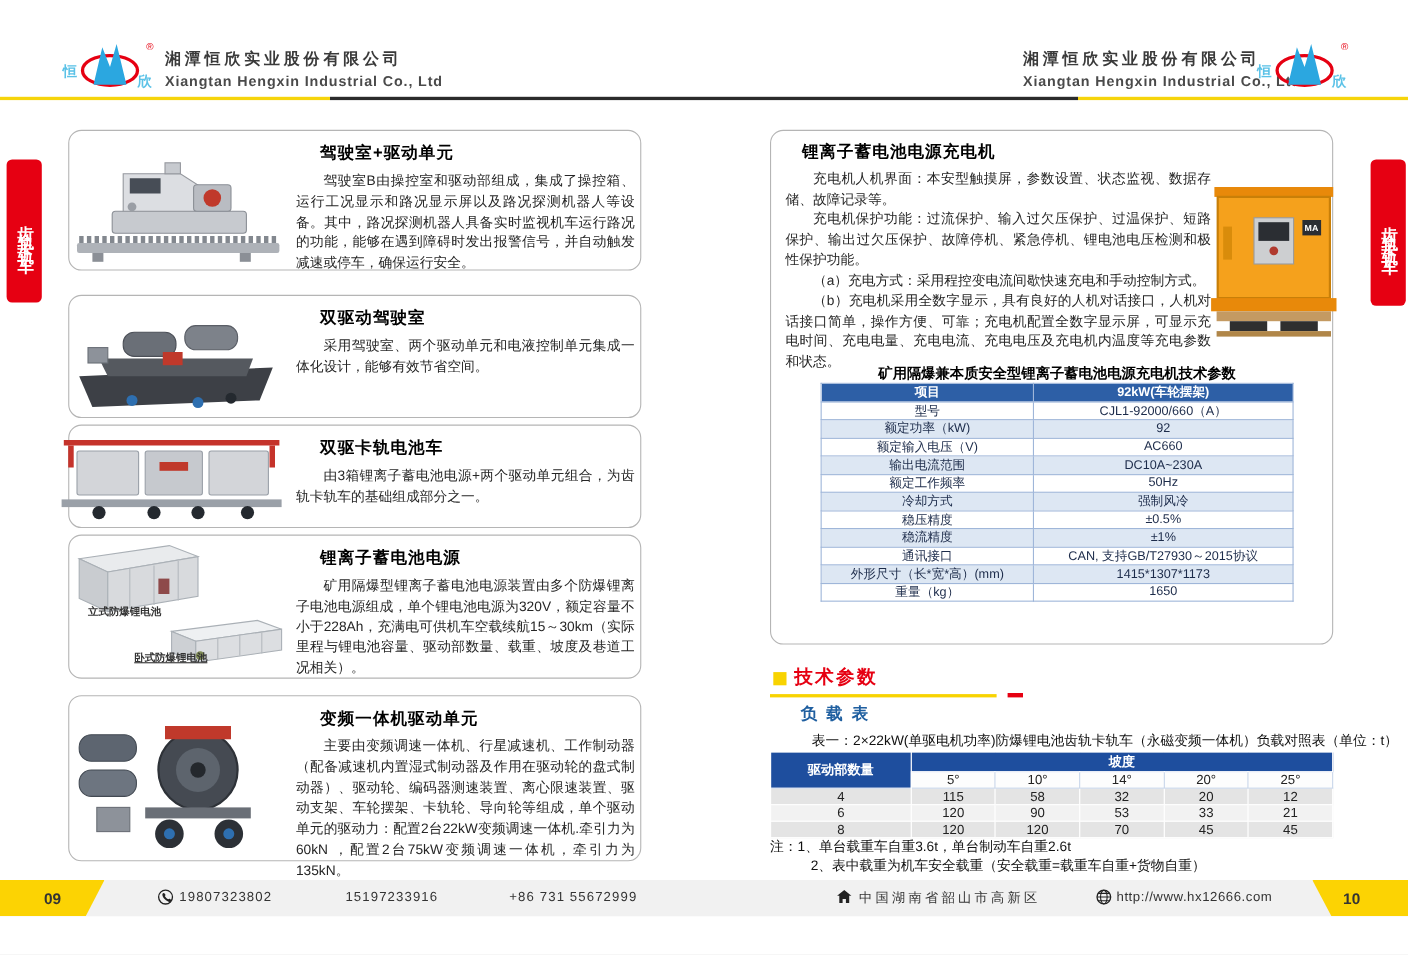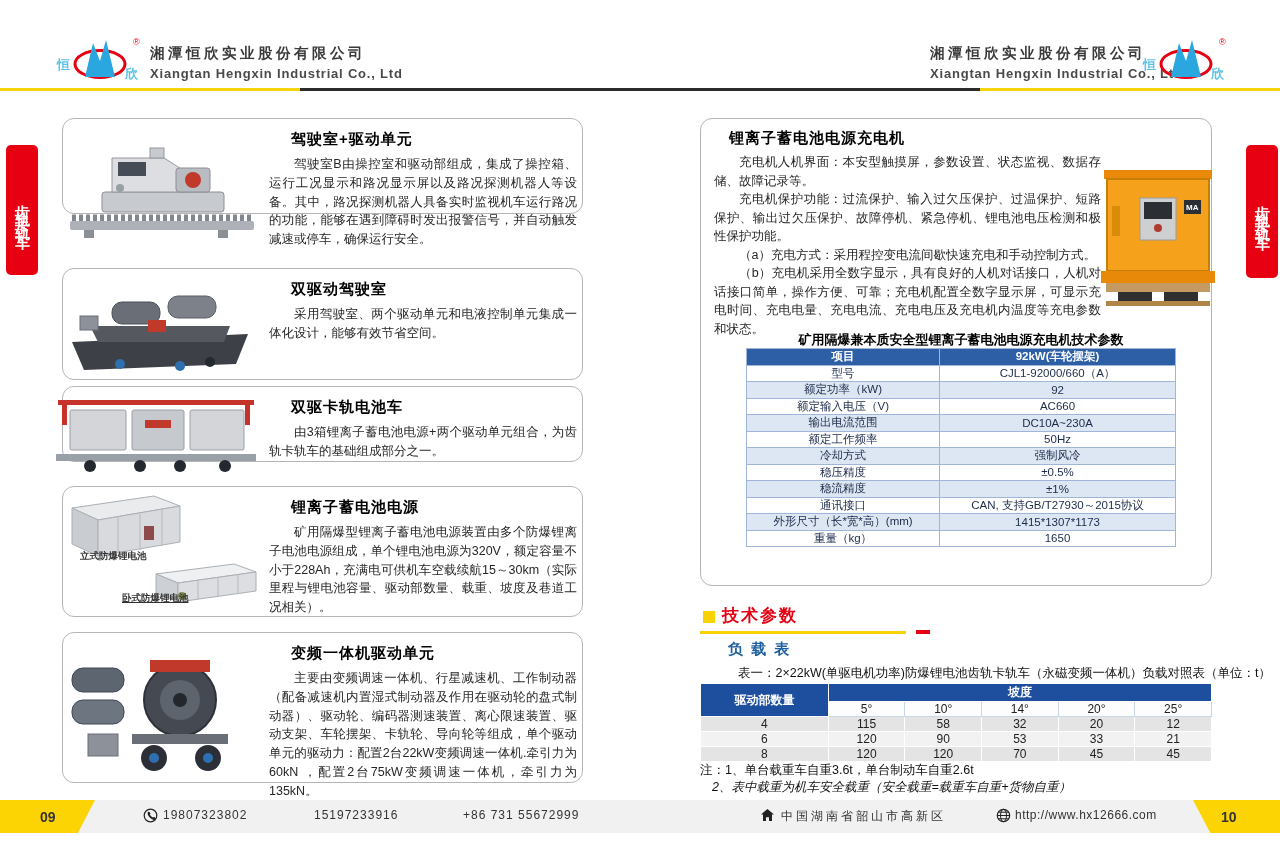--- a/index.html
+++ b/index.html
@@ -67,21 +67,21 @@
     position:absolute; left:700px; top:683px; width:512px;
     border-collapse:collapse; table-layout:fixed; font-size:12px; color:#222;
   }
   .load-table th, .load-table td { height:15px; text-align:center; font-weight:normal; }
   .load-table .lt-blue { background:#1e4e9e; color:#fff; font-weight:bold; border:1px solid #fff; font-size:12px; }
   .load-table .lt-angles th { background:#fdfdfd; border:1px solid #c9d6ea; }
   .load-table tbody td { border:1px solid #fff; }
   .load-table tbody tr:nth-child(odd) td { background:#e4e4e4; }
   .load-table tbody tr:nth-child(even) td { background:#f2f2f2; }
   .notes { position:absolute; left:700px; top:762px; font-size:12.5px; color:#111; line-height:1.35; }
-  .notes .n2 { margin-left:12px;font-style:italic; }
+  .notes .n2 { margin-left:37px; }
 
   
   .footer-bar { position:absolute; left:0; top:800px; width:1280px; height:33px; background:#f1f1f1; }
   .page-tab { position:absolute; top:800px; height:33px; background:#fcd303; z-index:2;
               display:flex; align-items:center; font-size:14px; font-weight:bold; color:#333; }
   .tab-left { left:0; width:95px; clip-path:polygon(0 0,100% 0,82% 100%,0 100%); padding-left:40px; }
   .tab-right { left:1193px; width:87px; clip-path:polygon(0 0,100% 0,100% 100%,20% 100%); padding-left:28px; }
   .footer-item { position:absolute; top:808px; font-size:12px; color:#333; white-space:nowrap; letter-spacing:1px; }
   .footer-icon { position:absolute; top:808px; width:15px; height:15px; }
 </style>
@@ -114,35 +114,35 @@
     <text x="77" y="11" font-size="9" fill="#e60012">®</text>
   </svg>
 
   <div class="rule-seg" style="left:0; width:300px; background:#f6d40b;"></div>
   <div class="rule-seg" style="left:300px; width:680px; background:#2b2b2b;"></div>
   <div class="rule-seg" style="left:980px; width:300px; background:#f6d40b;"></div>
 
   <div class="side-tab" style="left:6px; top:145px;">齿轨卡轨车</div>
   <div class="side-tab" style="left:1246px; top:145px; height:133px;">齿轨卡轨车</div>
 
-  <div class="pbox" style="top:118px; height:96px;padding-left:21px;">
+  <div class="pbox" style="top:118px; height:128px;padding-left:21px;">
     <div class="pbox-text">
       <div class="pbox-title">驾驶室+驱动单元</div>
       <div class="pbox-body">驾驶室B由操控室和驱动部组成，集成了操控箱、运行工况显示和路况显示屏以及路况探测机器人等设备。其中，路况探测机器人具备实时监视机车运行路况的功能，能够在遇到障碍时发出报警信号，并自动触发减速或停车，确保运行安全。</div>
     </div>
   </div>
 
   <div class="pbox" style="top:268px; height:112px;padding-left:24px;">
     <div class="pbox-text">
       <div class="pbox-title">双驱动驾驶室</div>
       <div class="pbox-body">采用驾驶室、两个驱动单元和电液控制单元集成一体化设计，能够有效节省空间。</div>
     </div>
   </div>
 
-  <div class="pbox" style="top:386px; height:76px;padding-left:37px;">
+  <div class="pbox" style="top:386px; height:94px;padding-left:37px;">
     <div class="pbox-text">
       <div class="pbox-title">双驱卡轨电池车</div>
       <div class="pbox-body">由3箱锂离子蓄电池电源+两个驱动单元组合，为齿轨卡轨车的基础组成部分之一。</div>
     </div>
   </div>
 
   <div class="pbox" style="top:486px; height:131px;padding-left:32px;">
     <div class="pbox-text">
       <div class="pbox-title">锂离子蓄电池电源</div>
       <div class="pbox-body">矿用隔爆型锂离子蓄电池电源装置由多个防爆锂离子电池电源组成，单个锂电池电源为320V，额定容量不小于228Ah，充满电可供机车空载续航15～30km（实际里程与锂电池容量、驱动部数量、载重、坡度及巷道工况相关）。</div>

